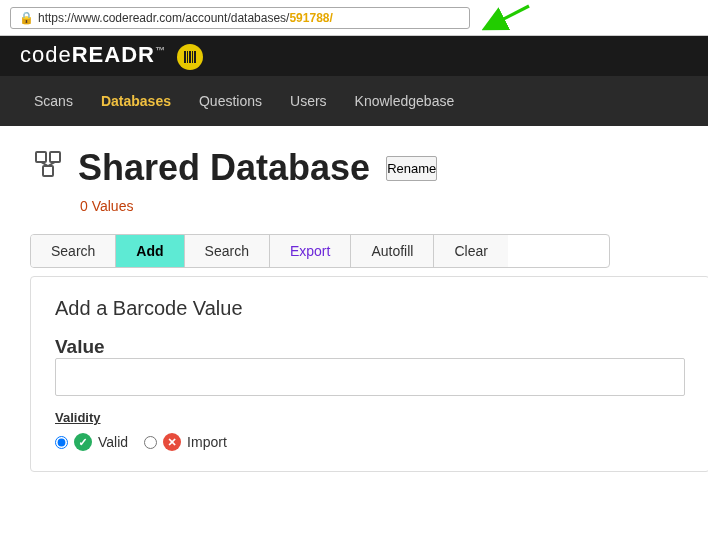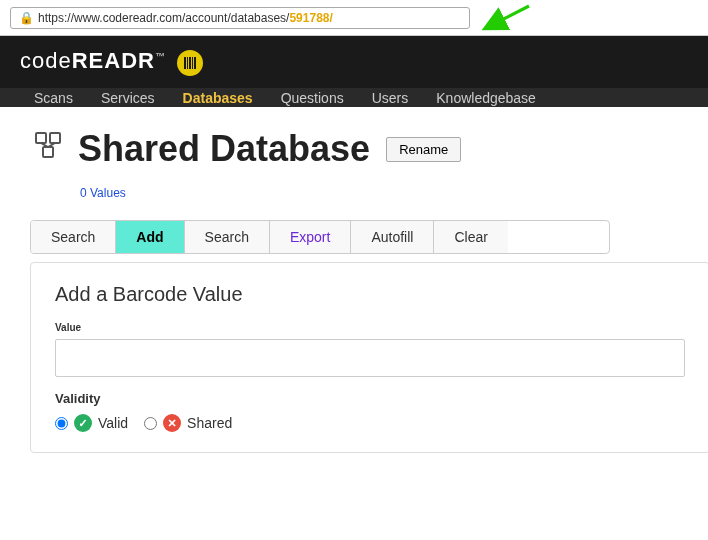--- a/index.html
+++ b/index.html
@@ -43,21 +43,21 @@
       width: 60px;
       height: 32px;
     }
 
     
     .navbar {
       background: #1a1a1a;
       padding: 0 20px;
       display: flex;
       align-items: center;
-      height: 52px;
+      height: 40px;
     }
     .logo {
       font-size: 22px;
       font-weight: bold;
       color: white;
       margin-right: 40px;
       letter-spacing: 1px;
     }
     .logo span.code { color: white; font-weight: normal; }
     .logo span.read { color: white; font-weight: bold; text-transform: uppercase; }
@@ -73,21 +73,21 @@
       vertical-align: middle;
       font-size: 14px;
     }
 
     
     .subnav {
       background: #2a2a2a;
       padding: 0 20px;
       display: flex;
       align-items: stretch;
-      height: 19px;
+      height: 50px;
     }
     .subnav a {
       color: #ccc;
       text-decoration: none;
       font-size: 14px;
       padding: 0 14px;
       display: flex;
       align-items: center;
       line-height: 34px;
     }
@@ -97,44 +97,44 @@
     .page-content {
       background: white;
       min-height: 460px;
       padding: 20px 30px;
     }
 
     
     .title-area {
       display: flex;
       align-items: center;
-      margin-bottom: 15px;
+      margin-bottom: 8px;
     }
     .db-icon {
       font-size: 32px;
       color: #555;
       margin-right: 12px;
     }
     .page-title {
       font-size: 36px;
       font-weight: bold;
       color: #222;
     }
     .rename-btn {
       margin-left: 16px;
-      padding: 4px 12px;
+      padding: 4px 0;
       border: 1px solid #aaa;
       background: #f5f5f5;
       font-size: 13px;
       cursor: pointer;
       border-radius: 2px;
     }
     .values-count {
-      color: #1d4ed8;
-      font-size: 12px;
+      color: #c2410c;
+      font-size: 14px;
       margin-left: 50px;
       margin-bottom: 20px;
     }
 
     
     .tabs {
       display: flex;
       border: 1px solid #ccc;
       border-radius: 4px;
       overflow: hidden;
@@ -164,42 +164,43 @@
       border-radius: 4px;
       padding: 20px 24px;
       width: 680px;
     }
     .form-title {
       font-size: 20px;
       color: #333;
       margin-bottom: 16px;
     }
     .field-label {
-      font-size: 10px;
+      font-size: 19px;
       color: #333;
-      margin-bottom: 6px;
+      margin-bottom: 0;
       font-weight: bold;
     }
     .text-input {
       width: 100%;
       border: 1px solid #ccc;
       border-radius: 2px;
       padding: 8px;
       font-size: 14px;
       height: 38px;
       display: block;
     }
     .validity-section {
       margin-top: 14px;
     }
     .validity-label {
       font-size: 13px;
       font-weight: bold;
       color: #333;
       margin-bottom: 8px;
+      text-decoration: underline;
     }
     .radio-group {
       display: flex;
       align-items: center;
       gap: 16px;
     }
     .radio-option {
       display: flex;
       align-items: center;
       gap: 6px;
@@ -253,21 +254,20 @@
         <rect x="7" y="2" width="2" height="12" fill="#1a1a1a"></rect>
         <rect x="10" y="2" width="1" height="12" fill="#1a1a1a"></rect>
         <rect x="12" y="2" width="2" height="12" fill="#1a1a1a"></rect>
       </svg>
     </span>
   </div>
 </div>
 
 <div class="subnav">
   <a class="">Scans</a>
-  <a class="">Services</a>
   <a class="active">Databases</a>
   <a class="">Questions</a>
   <a class="">Users</a>
   <a class="">Knowledgebase</a>
 </div>
 
 <div class="page-content">
 
   <div class="title-area">
     <div class="db-icon">
@@ -304,19 +304,19 @@
       <div class="validity-label">Validity</div>
       <div class="radio-group">
         <label class="radio-option">
           <input type="radio" name="validity" value="valid" checked="" style="">
           <span class="validity-dot dot-valid">✓</span>
           <span class="validity-text">Valid</span>
         </label>
         <label class="radio-option">
           <input type="radio" name="validity" value="invalid" style="">
           <span class="validity-dot dot-invalid">✕</span>
-          <span class="validity-text">Shared</span>
+          <span class="validity-text">Import</span>
         </label>
       </div>
     </div>
   </div>
 
 </div>
 
 </body></html>

